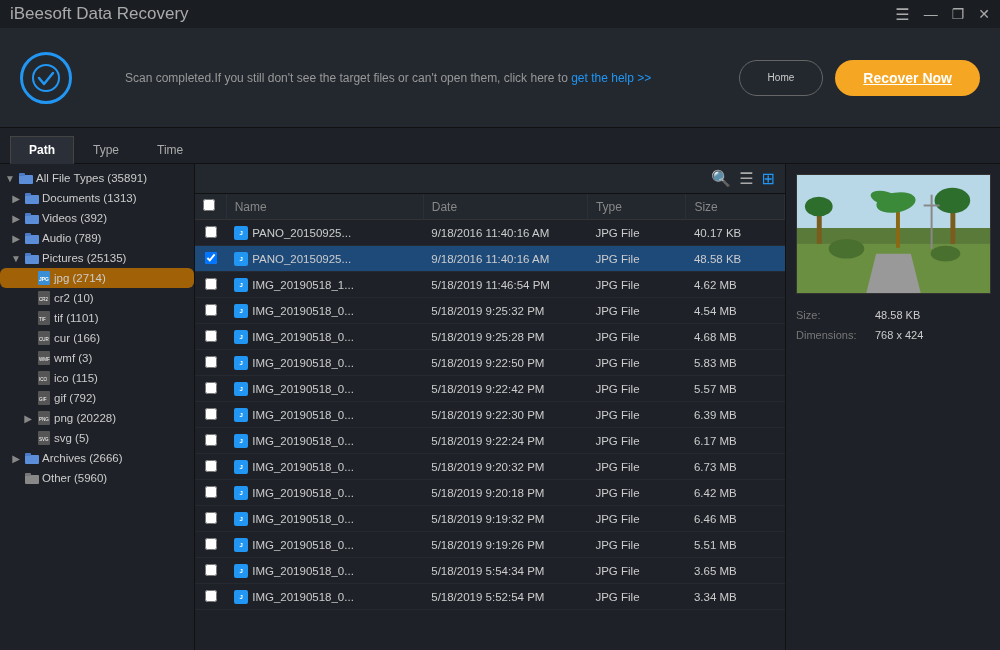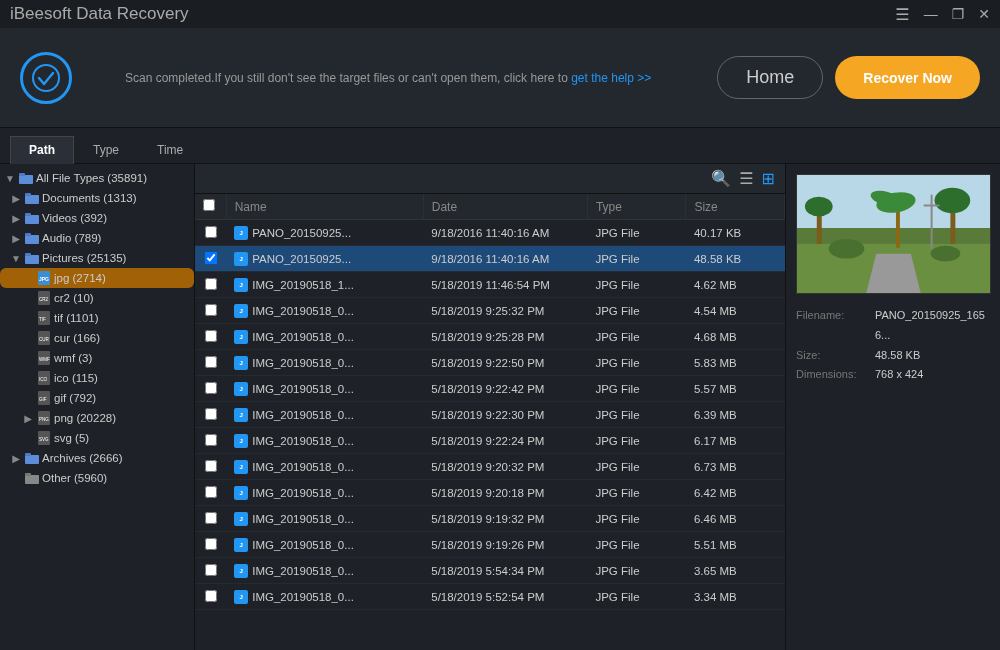--- a/index.html
+++ b/index.html
@@ -81,31 +81,32 @@
       display: flex;
       gap: 12px;
     }
     .btn-home {
       background: transparent;
       border: 1px solid #666;
       color: #ccc;
       padding: 10px 28px;
       border-radius: 24px;
       cursor: pointer;
-      font-size: 18px;
+      font-size: 10px;
     }
     .btn-recover {
       background: #f5a623;
       border: none;
       color: #fff;
       padding: 10px 28px;
       border-radius: 24px;
       cursor: pointer;
       font-size: 14px;
       font-weight: bold;
+      text-decoration: underline;
     }
 
     
     #tab-bar {
       background: #1e2228;
       height: 36px;
       display: flex;
       align-items: flex-end;
       padding: 0 10px;
       border-bottom: 1px solid #111;
@@ -727,24 +728,20 @@
           <ellipse cx="50" cy="75" rx="18" ry="10" fill="#4a7030"></ellipse>
           <ellipse cx="150" cy="80" rx="15" ry="8" fill="#4a7030"></ellipse>
 
           <rect x="135" y="20" width="2" height="55" fill="#888"></rect>
           <rect x="128" y="30" width="16" height="2" fill="#888"></rect>
         </svg>
       </div>
     </div>
     <div id="preview-meta">
       <div class="meta-row">
-        <span class="meta-label">Filename:</span>
-        <span class="meta-value">PANO_20150925_1656...</span>
-      </div>
-      <div class="meta-row">
         <span class="meta-label">Size:</span>
         <span class="meta-value">48.58 KB</span>
       </div>
       <div class="meta-row">
         <span class="meta-label">Dimensions:</span>
         <span class="meta-value">768 x 424</span>
       </div>
     </div>
   </div>
 

